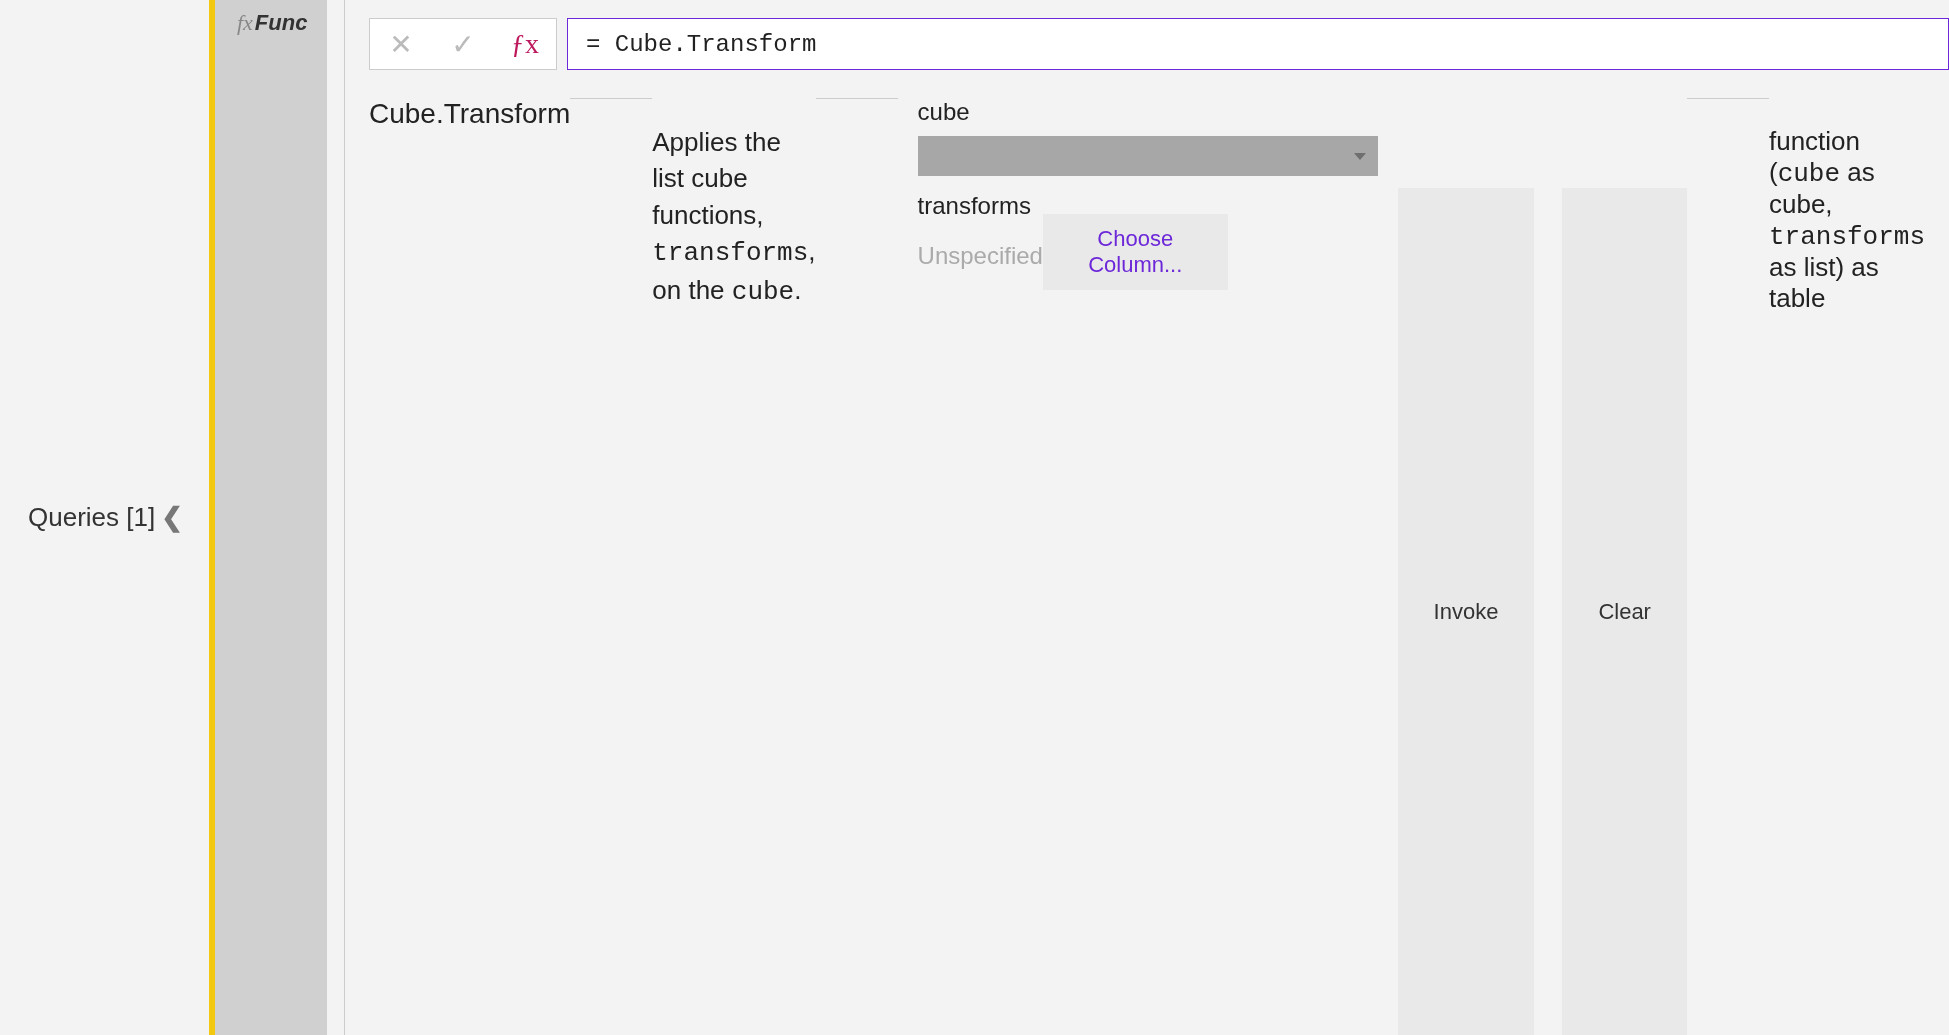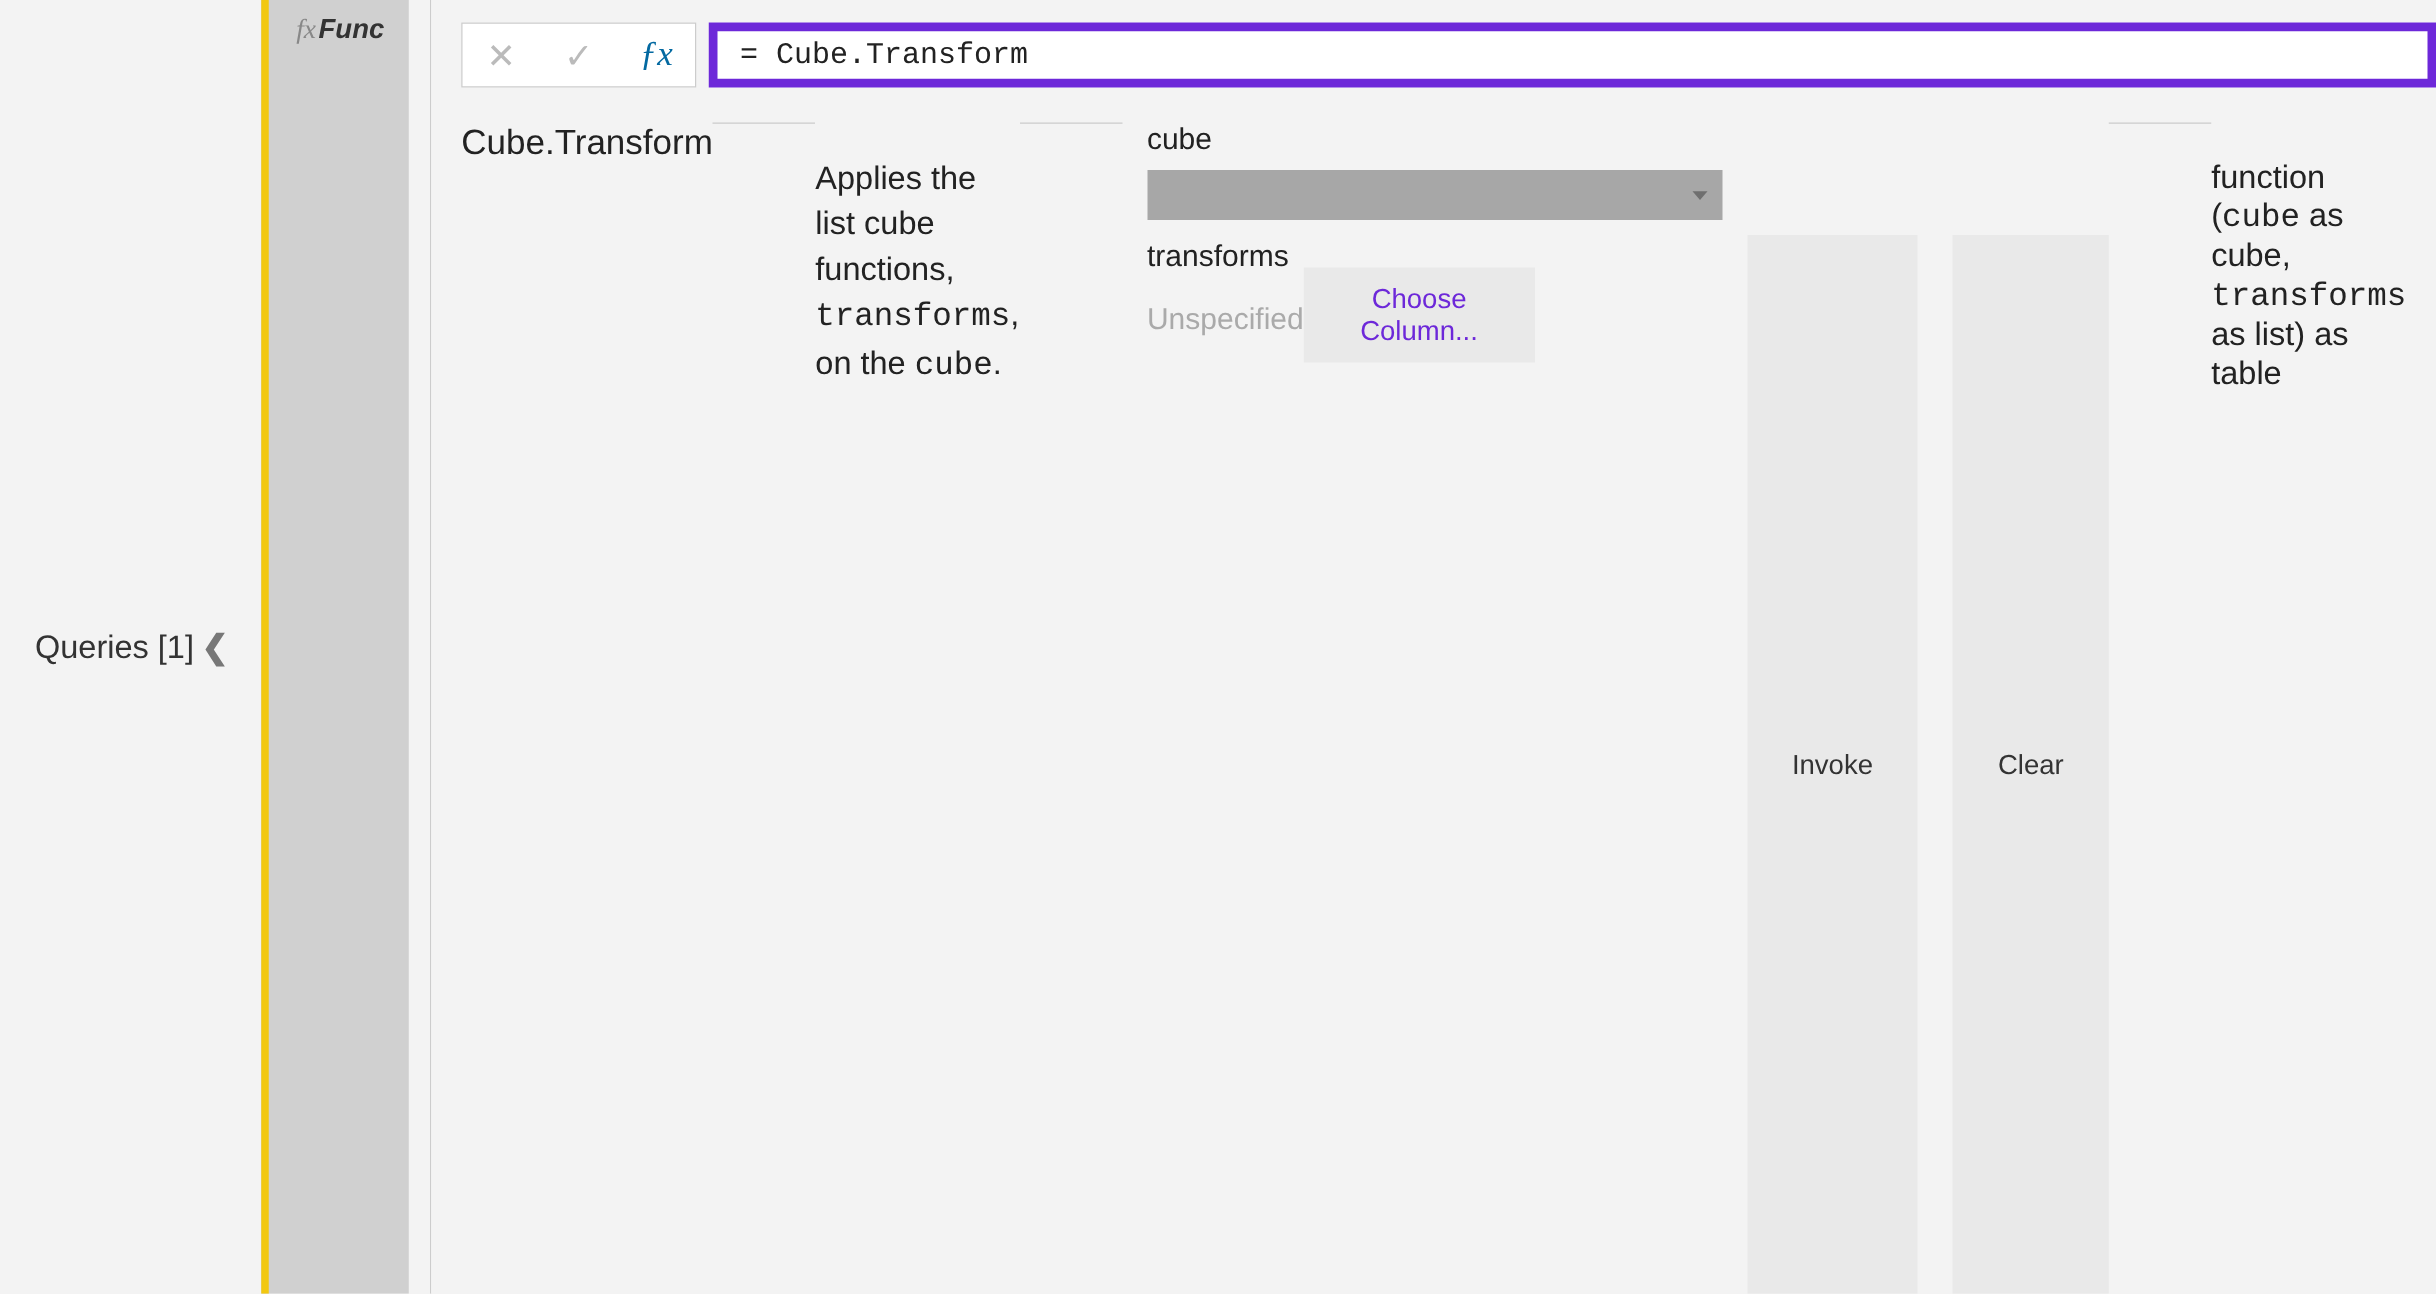--- a/index.html
+++ b/index.html
@@ -74,25 +74,25 @@
     .formula-actions .act {
       width: 62px;
       height: 100%;
       display: flex;
       align-items: center;
       justify-content: center;
       font-size: 28px;
       color: #bbb;
       cursor: pointer;
     }
-    .formula-actions .act.fx { color: #0369a1; font-style: italic; font-family: serif; }
+    .formula-actions .act.fx { color: #be185d; font-family: serif; }
     .formula-input {
       flex: 1;
       height: 52px;
-      border: 7px solid #6d28d9;
+      border: 1px solid #6d28d9;
       background: #fff;
       font-family: Consolas, "Courier New", monospace;
       font-size: 24px;
       padding: 0 18px;
       color: #222;
       outline: none;
     }
     .content {
       padding: 28px 24px 0 24px;
       flex: 1;

